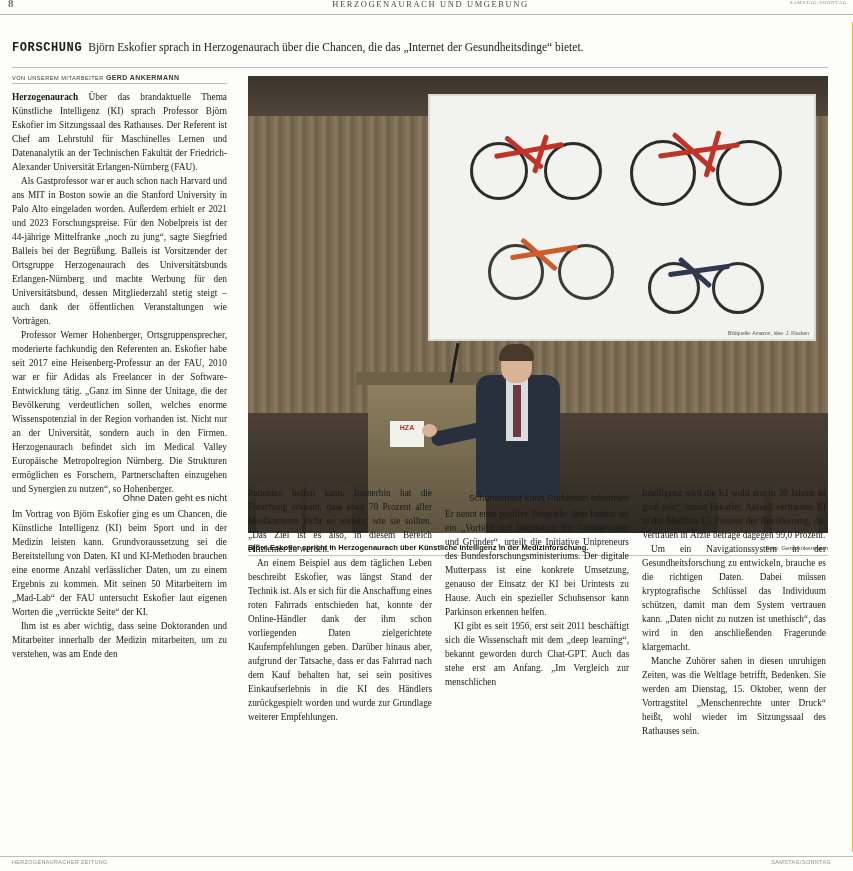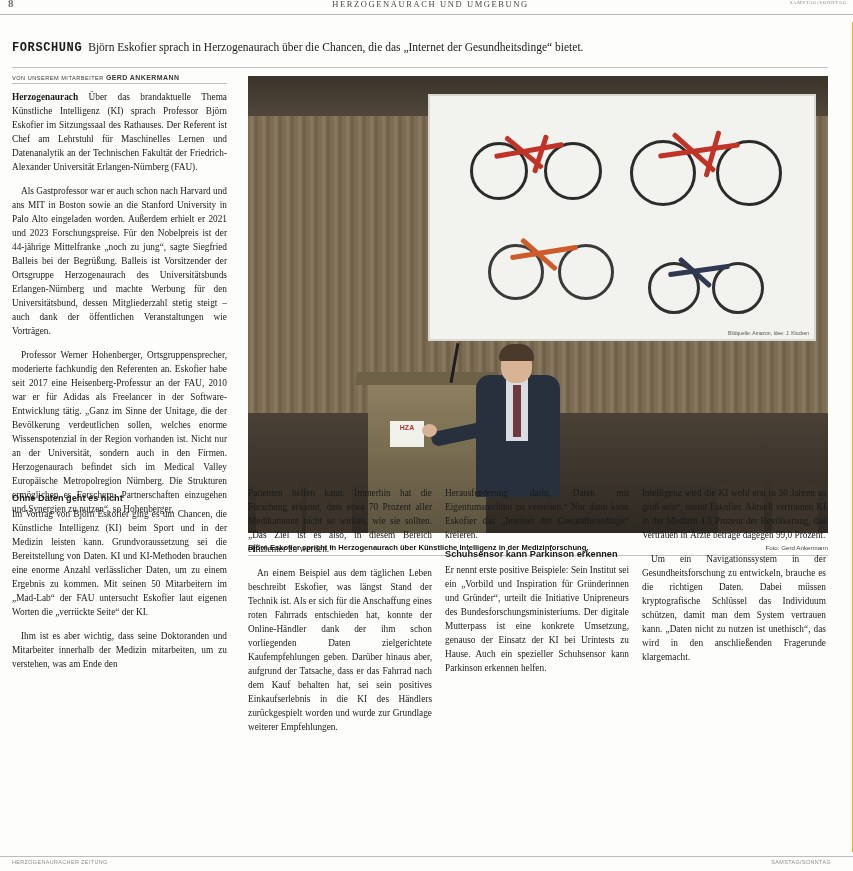--- a/index.html
+++ b/index.html
@@ -138,32 +138,33 @@
   p.body {
     font-size: 9.3px;
     line-height: 14px;
     text-align: justify;
     margin: 0 0 0 0;
     text-indent: 9px;
     hyphens: auto;
     -webkit-hyphens: auto;
   }
   p.body.first { text-indent: 0; }
-  p.body + p.body { margin-top: 10px; }
+  p.body + p.body { margin-top: 0; }
 
   .lead-city {
     font-weight: bold;
   }
 
   .subhead {
     font-family: "Liberation Sans", sans-serif;
     font-size: 9.2px;
-    font-weight: bold;
+    font-weight: normal;
     margin: 7px 0 3px 0;
     line-height: 11px;
+    text-align: right;
   }
 
   
   .photo-wrap {
     position: absolute;
     left: 236px; top: 2px;
     width: 580px;
   }
   .photo {
     position: relative;
@@ -509,28 +510,29 @@
       </div>
 
       <div class="cols4">
 
         <div class="c">
           <p class="body first">Patienten helfen kann. Immerhin hat die Forschung erkannt, dass etwa 70 Prozent aller Medikamente nicht so wirken, wie sie sollten. „Das Ziel ist es also, in diesem Bereich effizienter zu werden.“</p>
           <p class="body">An einem Beispiel aus dem täglichen Leben beschreibt Eskofier, was längst Stand der Technik ist. Als er sich für die Anschaffung eines roten Fahrrads entschieden hat, konnte der Online-Händler dank der ihm schon vorliegenden Daten zielgerichtete Kaufempfehlungen geben. Darüber hinaus aber, aufgrund der Tatsache, dass er das Fahrrad nach dem Kauf behalten hat, sei sein positives Einkaufserlebnis in die KI des Händlers zurückgespielt worden und wurde zur Grundlage weiterer Empfehlungen.</p>
         </div>
 
         <div class="c">
-          <p class="body first">Herausforderung darin, Daten mit Eigentumsrechten zu versehen.“ Nur dann kann Eskofier das „Internet der Gesundheitsdinge“ kreieren.</p>
           <div class="subhead">Schuhsensor kann Parkinson erkennen</div>
           <p class="body first">Er nennt erste positive Beispiele: Sein Institut sei ein „Vorbild und Inspiration für Gründerinnen und Gründer“, urteilt die Initiative Unipreneurs des Bundesforschungsministeriums. Der digitale Mutterpass ist eine konkrete Umsetzung, genauso der Einsatz der KI bei Urintests zu Hause. Auch ein spezieller Schuhsensor kann Parkinson erkennen helfen.</p>
+          <p class="body">KI gibt es seit 1956, erst seit 2011 beschäftigt sich die Wissenschaft mit dem „deep learning“, bekannt geworden durch Chat-GPT. Auch das stehe erst am Anfang. „Im Vergleich zur menschlichen</p>
         </div>
 
         <div class="c">
           <p class="body first">Intelligenz wird die KI wohl erst in 30 Jahren so groß sein“, meint Eskofier. Aktuell vertrauten KI in der Medizin 4,5 Prozent der Bevölkerung, das Vertrauen in Ärzte betrage dagegen 99,0 Prozent.</p>
           <p class="body">Um ein Navigationssystem in der Gesundheitsforschung zu entwickeln, brauche es die richtigen Daten. Dabei müssen kryptografische Schlüssel das Individuum schützen, damit man dem System vertrauen kann. „Daten nicht zu nutzen ist unethisch“, das wird in den anschließenden Fragerunde klargemacht.</p>
+          <p class="body">Manche Zuhörer sahen in diesen unruhigen Zeiten, was die Weltlage betrifft, Bedenken. Sie werden am Dienstag, 15. Oktober, wenn der Vortragstitel „Menschenrechte unter Druck“ heißt, wohl wieder im Sitzungssaal des Rathauses sein.</p>
         </div>
 
       </div>
     </div>
 
     <div class="rail">
       <div class="rail-h">KO</div>
       <div class="rail-sub" style="white-space:pre-line;">Pr
 Er</div>
       <div class="rail-p">Gr<br>12<br>19<br>Gr<br>M<br>sin<br>da<br>ci’<br>ba<br>ch<br>sei<br>de<br>Sp</div>

